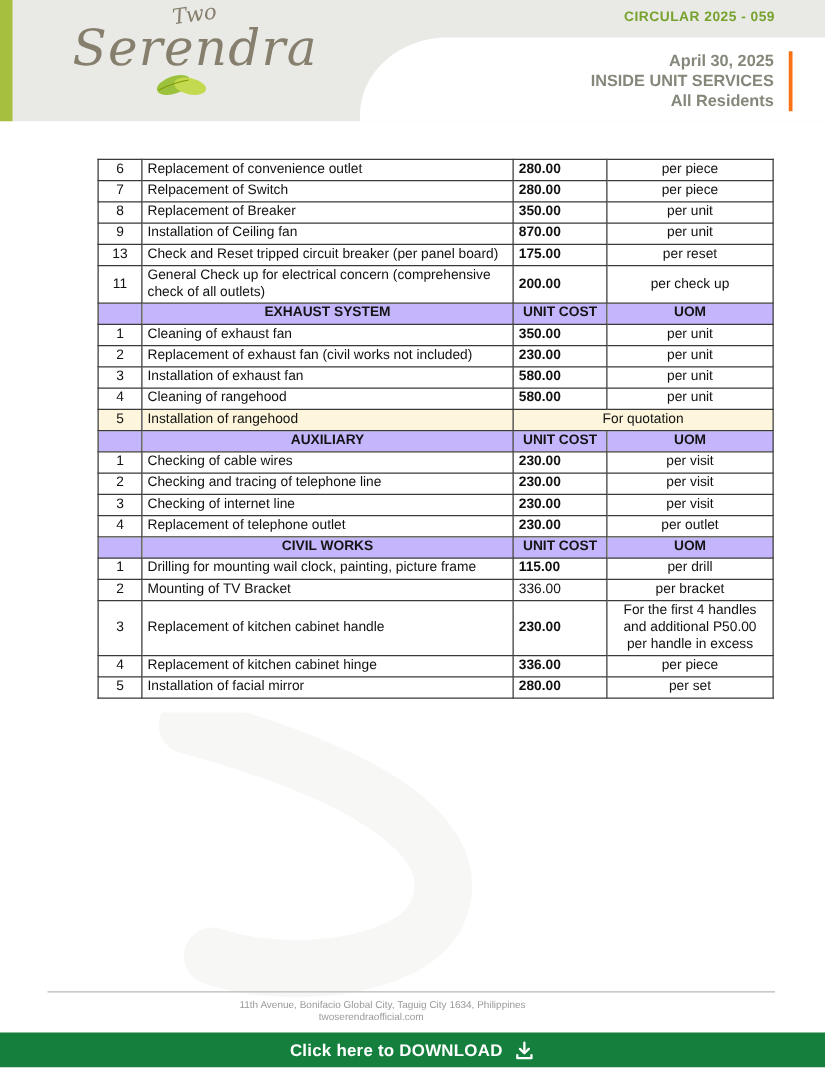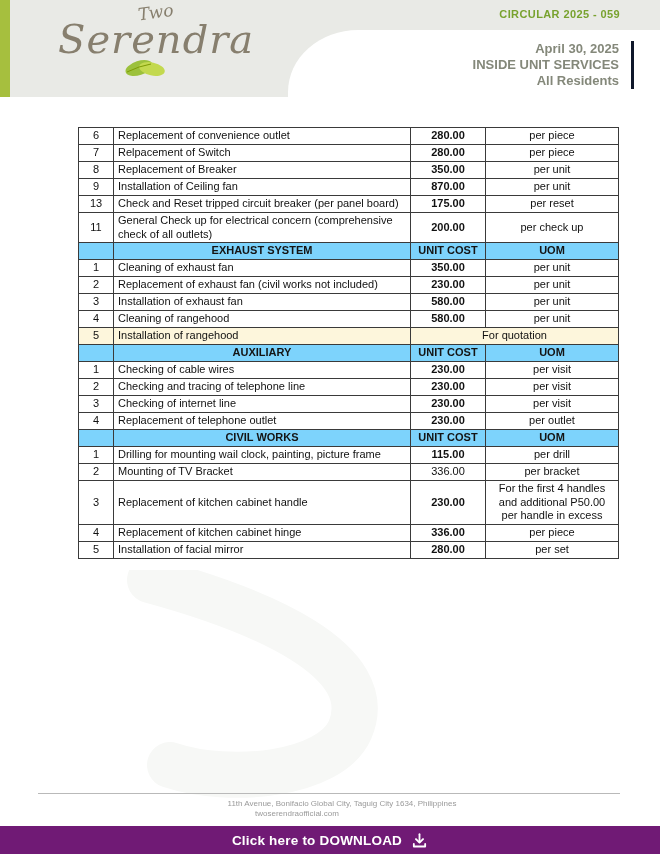--- a/index.html
+++ b/index.html
@@ -14,44 +14,44 @@
   .left-bar{position:absolute;top:0;left:0;width:10px;height:97px;background:#A6BF3E;}
   .logo{position:absolute;top:4px;left:58px;width:150px;color:#877F6E;
         font-family:"DejaVu Serif",serif;font-style:italic;text-align:center;line-height:1;}
   .logo .two{font-size:17px;margin-left:46px;transform:rotate(-8deg);display:inline-block;}
   .logo .serendra{font-size:40px;margin-top:-2px;letter-spacing:1px;}
   .logo .leaves{margin-top:-4px;margin-left:24px;}
   .circular-title{position:absolute;top:8px;right:40px;font-size:11px;font-weight:bold;
                   color:#78A22E;letter-spacing:.4px;}
   .header-meta{position:absolute;top:41px;right:26px;text-align:right;color:#84887A;
                font-weight:bold;font-size:13px;line-height:16px;
-               border-right:3px solid #0f172a;padding-right:12px;}
+               border-right:3px solid #f97316;padding-right:12px;}
   
   .watermark{position:absolute;left:110px;top:570px;pointer-events:none;}
   
   table.services{position:absolute;left:78px;top:127px;width:506px;border-collapse:collapse;
                  font-size:11px;color:#111;table-layout:fixed;}
   table.services td{border:1px solid #3a3a3a;padding:1px 4px;line-height:13.5px;vertical-align:middle;
                     overflow:hidden;}
   td.num{text-align:center;width:26px;padding:1px 1px;}
   td.desc{width:288px;}
-  td.cost{width:66px;text-align:center;padding-right:12px;margin-left:40px;}
+  td.cost{width:66px;text-align:left;padding-right:12px;margin-left:40px;}
   td.cost.bold{font-weight:bold;}
   td.uom{width:124px;text-align:center;margin-top:24px;}
   td.merged{text-align:center;margin-top:36px;}
-  tr.section-header td{background:#7dd3fc;font-weight:bold;text-align:center;color:#141414;}
+  tr.section-header td{background:#c4b5fd;font-weight:bold;text-align:center;color:#141414;}
   tr.shaded td{background:#FDF6DC;}
   tr{height:17px;}
   
   .footer-line{position:absolute;left:38px;top:793px;width:582px;border-top:1px solid #b9b9b9;}
   .footer-address{position:absolute;top:798px;left:0;width:612px;text-align:center;
-                  font-size:8px;color:#9a9a9a;line-height:11px;padding-left:36px;}
+                  font-size:8px;color:#9a9a9a;line-height:11px;}
   .footer-site{position:absolute;top:809px;left:0;width:594px;text-align:center;
                font-size:8px;color:#9a9a9a;}
-  .download-bar{position:absolute;left:0;bottom:0;width:660px;height:28px;background:#701a75;
+  .download-bar{position:absolute;left:0;bottom:0;width:660px;height:28px;background:#15803d;
                 color:#ffffff;display:flex;align-items:center;justify-content:center;gap:9px;
                 font-weight:bold;font-size:13.5px;cursor:pointer;letter-spacing:.2px;}
   .download-icon{display:inline-flex;}
 </style>
 </head>
 <body>
 
 <div class="header-band"></div>
 <div class="header-curve"></div>
 <div class="left-bar"></div>

